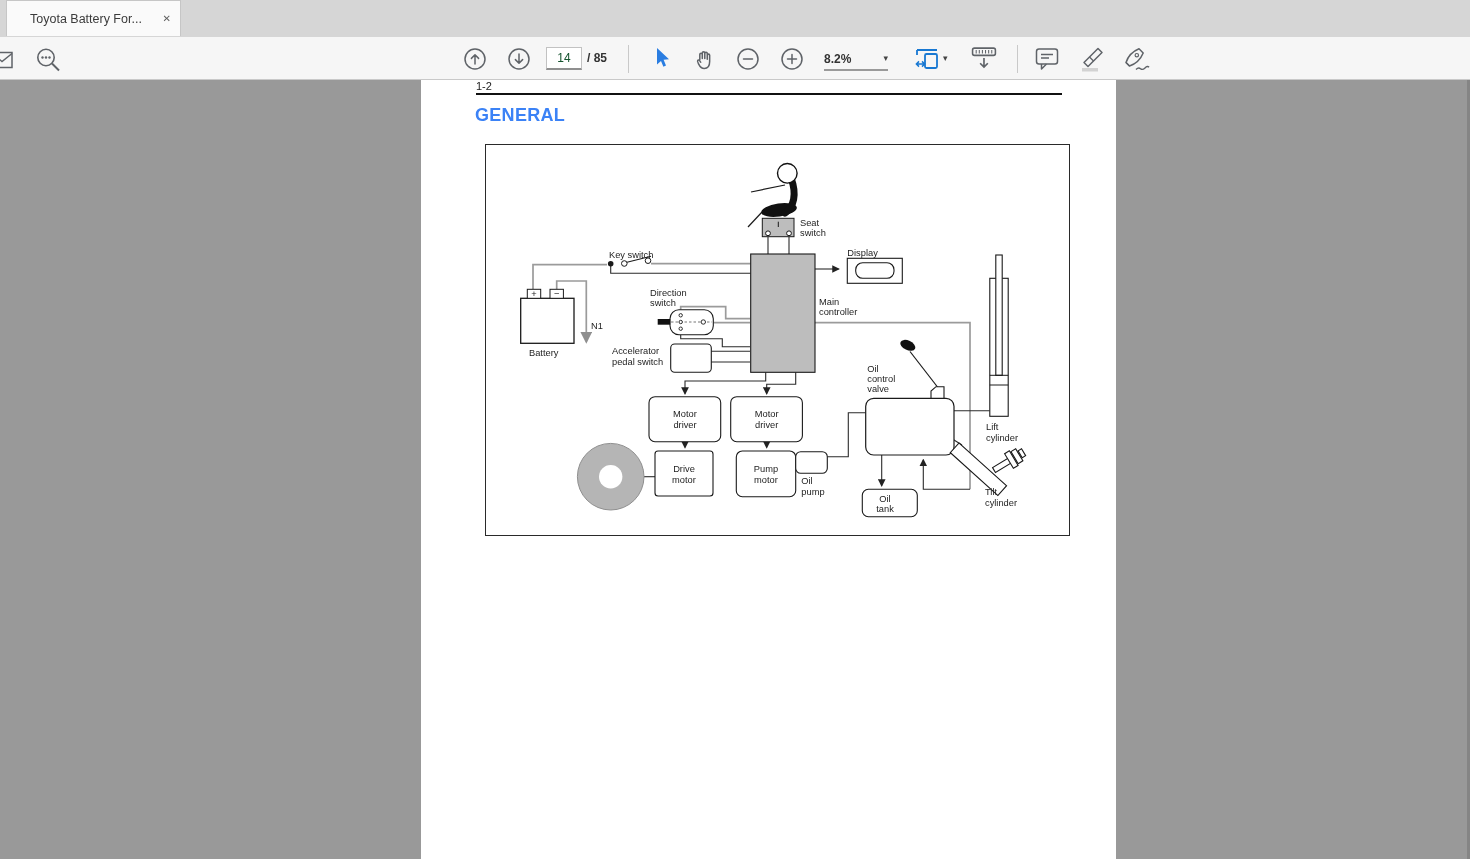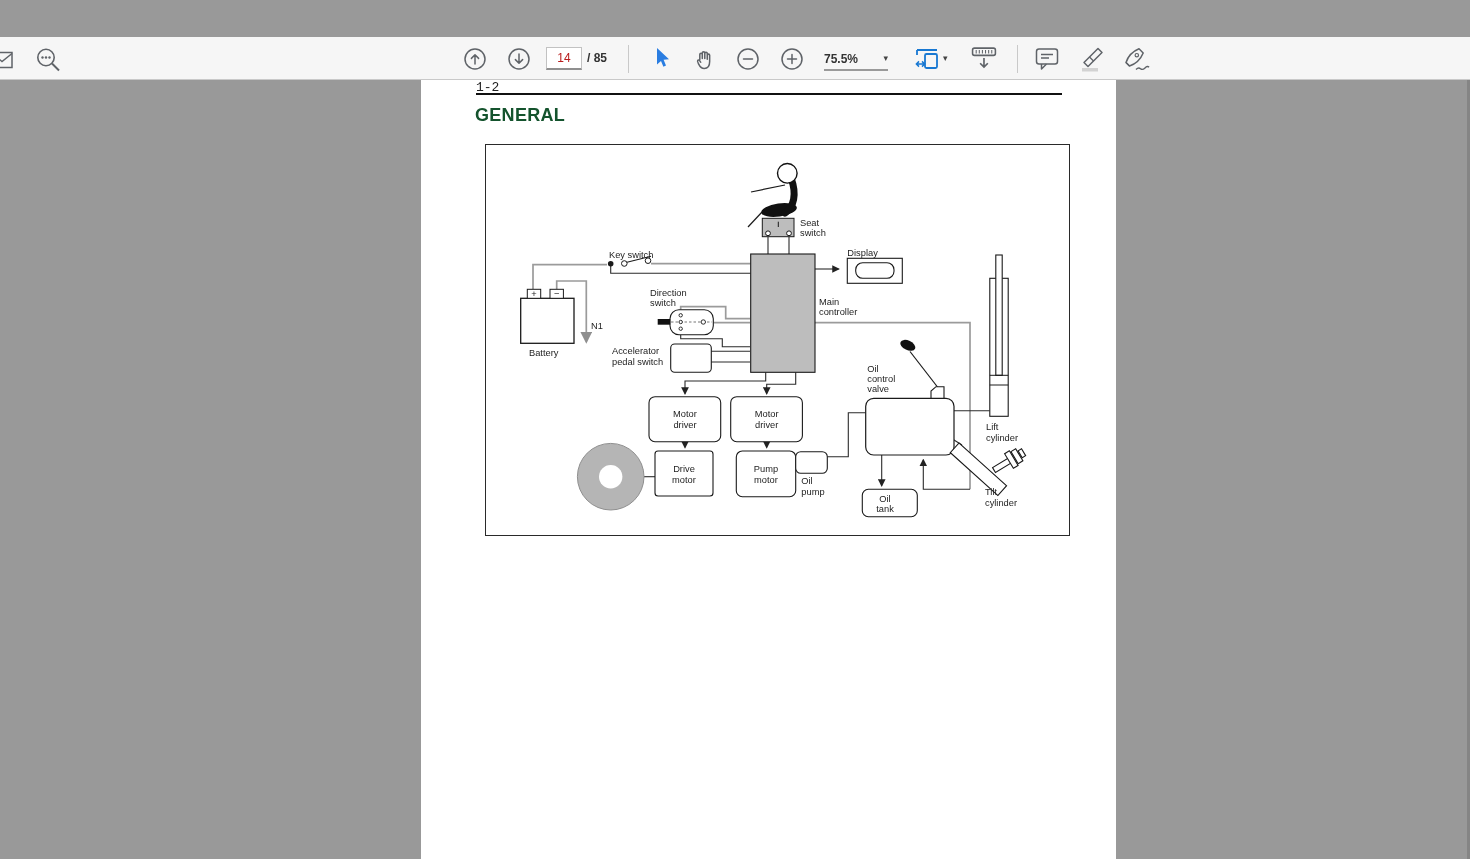--- a/index.html
+++ b/index.html
@@ -13,42 +13,48 @@
   .tab-title{margin-left:23px;font-size:12.5px;color:#3b3b3b;flex:1;white-space:nowrap;
     overflow:hidden;}
   .tab-close{margin-right:9px;font-size:10px;color:#5f5f5f;}
   
   .toolbar{position:absolute;left:0;top:37px;width:100%;height:43px;background:#f6f6f6;
     border-bottom:1px solid #c9c9c9;box-sizing:border-box;}
   .toolbar .abs{position:absolute;}
   .tbtn{cursor:pointer;}
   .tdivider{width:1px;height:28px;background:#c9c9c9;top:8px;}
   .pagebox{width:34px;height:20px;background:#fff;border:1px solid #c2c2c2;
-    border-bottom:2px solid #8f8f8f;font-size:12px;color:#b91c1c;text-align:center;
+    border-bottom:2px solid #8f8f8f;font-size:12px;color:#14532d;text-align:center;
     font-family:"Liberation Sans",sans-serif;padding:0;}
   .ttext{font-size:12px;color:#333;font-weight:bold;}
   .zoombox{width:64px;height:21px;border-bottom:2px solid #9a9a9a;display:flex;
     align-items:center;justify-content:space-between;}
   .caret{font-size:9px;color:#444;line-height:1;}
   
   .canvas{position:absolute;left:0;top:80px;width:1470px;height:779px;background:#999;}
   .page{position:absolute;left:421px;top:0;width:695px;height:779px;background:#fff;}
-  .folio{position:absolute;left:55px;top:0px;font-size:13px;color:#222;font-family:Liberation Mono, monospace;}
+  .folio{position:absolute;left:55px;top:0px;font-size:11px;color:#222;}
   .rule{position:absolute;left:55px;top:13px;width:586px;height:2px;background:#111;}
   .heading{position:absolute;left:54px;top:25px;font-size:18px;font-weight:bold;
-    color:#14532d;letter-spacing:.3px;margin:0;}
+    color:#3b82f6;letter-spacing:.3px;margin:0;}
   .frame{position:absolute;left:64px;top:64px;width:585px;height:392px;}
   .rightedge{position:absolute;right:0;top:0;width:3px;height:779px;background:#858585;}
   svg text{font-family:"Liberation Sans",sans-serif;font-size:9.3px;fill:#1d1d1d;}
 </style>
 </head>
 <body>
 
 <div class="app">
 
+  <div class="tabbar">
+    <div class="tab">
+      <span class="tab-title">Toyota Battery For...</span>
+      <span class="tab-close">✕</span>
+    </div>
+  </div>
 
   <div class="toolbar">
 
     <svg class="abs tbtn" style="left:-9px;top:14px" width="22" height="18" viewBox="0 0 22 18">
       <rect x="1" y="1.5" width="20" height="15" fill="none" stroke="#5f6368" stroke-width="1.5"></rect>
       <path d="M1,2.5 L11,10.5 L21,2.5" fill="none" stroke="#5f6368" stroke-width="1.5"></path>
     </svg>
 
     <svg class="abs tbtn" style="left:35px;top:10px" width="27" height="27" viewBox="0 0 27 27">
       <circle cx="11" cy="10.5" r="8.2" fill="none" stroke="#5f6368" stroke-width="1.6"></circle>
@@ -85,21 +91,21 @@
       <circle cx="11" cy="11" r="10" fill="none" stroke="#5f6368" stroke-width="1.5"></circle>
       <line x1="6.5" y1="11" x2="15.5" y2="11" stroke="#5f6368" stroke-width="1.5" stroke-linecap="round"></line>
     </svg>
 
     <svg class="abs tbtn" style="left:781px;top:11px" width="22" height="22" viewBox="0 0 22 22">
       <circle cx="11" cy="11" r="10" fill="none" stroke="#5f6368" stroke-width="1.5"></circle>
       <path d="M6.5,11 H15.5 M11,6.5 V15.5" stroke="#5f6368" stroke-width="1.5" stroke-linecap="round"></path>
     </svg>
 
     <div class="abs zoombox tbtn" style="left:824px;top:11px">
-      <span class="ttext">75.5%</span>
+      <span class="ttext">8.2%</span>
       <span class="caret">▾</span>
     </div>
 
     <svg class="abs tbtn" style="left:915px;top:8px" width="26" height="27" viewBox="0 0 26 27">
       <path d="M2,5 H22 M2,5 V10" fill="none" stroke="#1878d2" stroke-width="1.8"></path>
       <rect x="10" y="9" width="12" height="14" rx="1.5" fill="none" stroke="#1878d2" stroke-width="1.8"></rect>
       <path d="M1.5,19 H9.5 M4,16.4 L1.4,19 L4,21.6 M7,16.4 L9.6,19 L7,21.6" fill="none" stroke="#1878d2" stroke-width="1.5"></path>
     </svg>
     <span class="abs caret tbtn" style="left:943px;top:17px">▾</span>
 

